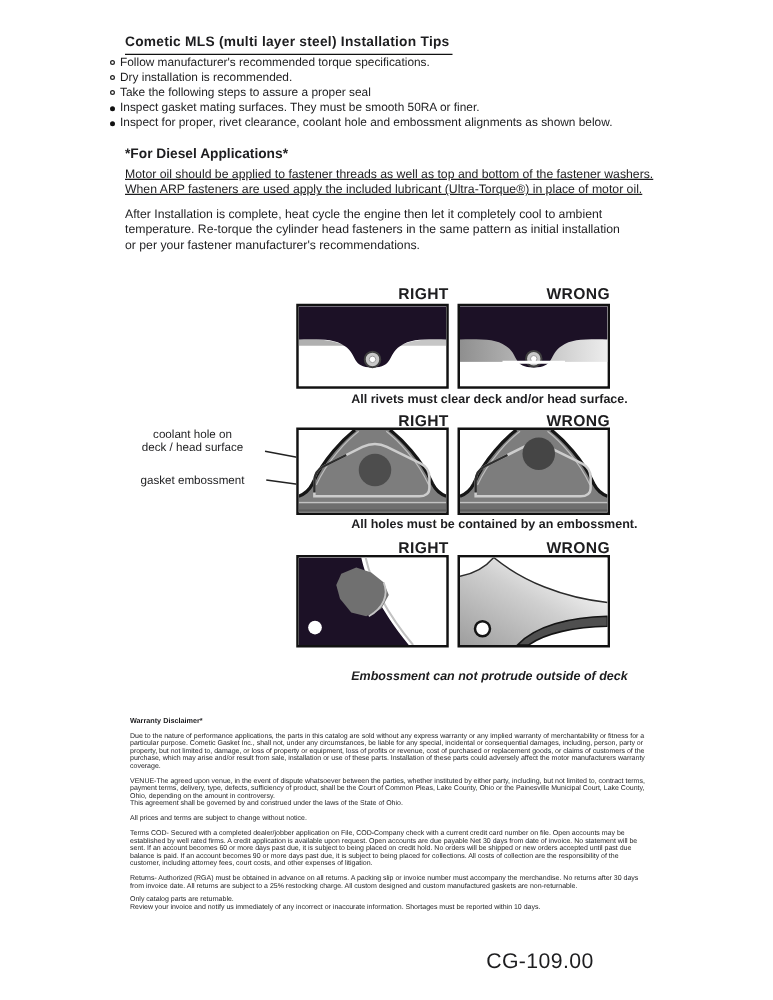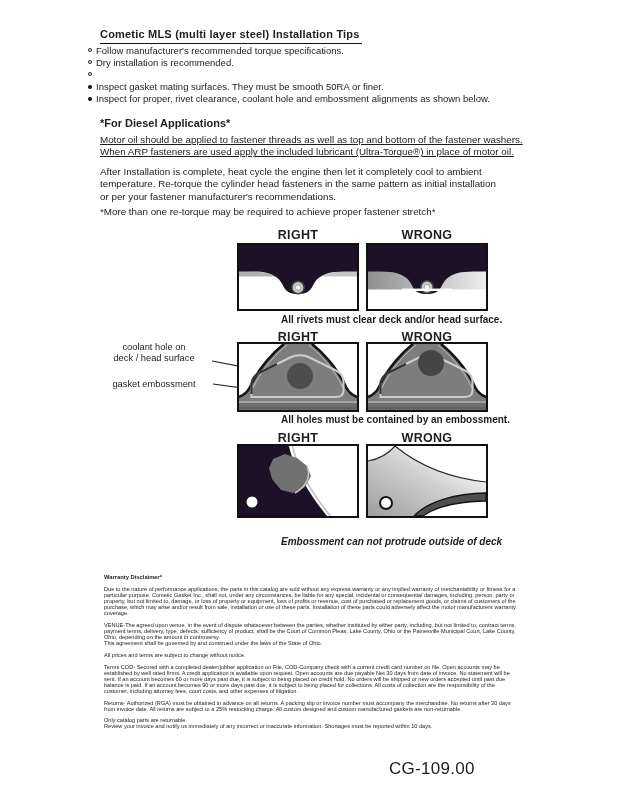--- a/index.html
+++ b/index.html
@@ -17,21 +17,21 @@
   .tips li.sub { }
   .b-circ { width:4px; height:4px; border:1px solid #222; border-radius:50%;
             margin-right:4px; flex:0 0 auto; }
   .b-dot { width:4px; height:4px; background:#111; border-radius:50%;
            margin-right:4px; flex:0 0 auto; }
 
   .h-diesel { position:absolute; left:100px; top:117px; font-size:11px; font-weight:bold; }
   .para { position:absolute; left:100px; font-size:9.8px; }
   .para span { display:block; line-height:12.4px; white-space:nowrap; }
 
-  .dg-label { position:absolute; width:122px; text-align:center; font-size:12.5px;
+  .dg-label { position:absolute; width:122px; text-align:right; font-size:12.5px;
               font-weight:bold; letter-spacing:.3px; }
   .panel { position:absolute; width:122px; border:2px solid #111; background:#fff; }
   .panel svg { display:block; }
   .dg-caption { position:absolute; left:237px; font-size:10px; font-weight:bold;
                 white-space:nowrap;margin-left:44px; }
   .dg-caption span { display:block; line-height:11px; }
 
   .anno { position:absolute; width:110px; text-align:center; font-size:9.3px; }
   .anno span { display:block; line-height:11px; white-space:nowrap; }
   .anno-lines { position:absolute; left:205px; top:342px; }
@@ -61,20 +61,21 @@
     <li>
       <span class="b-circ"></span>
       <span>Follow manufacturer's recommended torque specifications.</span>
     </li>
     <li>
       <span class="b-circ"></span>
       <span>Dry installation is recommended.</span>
     </li>
     <li>
       <span class="b-circ"></span>
+      <span>Take the following steps to assure a proper seal</span>
     </li>
     <li class="sub">
       <span class="b-dot"></span>
       <span>Inspect gasket mating surfaces.  They must be smooth 50RA or finer.</span>
     </li>
     <li class="sub">
       <span class="b-dot"></span>
       <span>Inspect for proper, rivet clearance, coolant hole and embossment alignments as shown below.</span>
     </li>
   </ul>
@@ -82,23 +83,20 @@
   <h2 class="h-diesel">*For Diesel Applications*</h2>
 
   <div class="para" style="top:134px;text-decoration:underline;">
     <span>Motor oil should be applied to fastener threads as well as top and bottom of the fastener washers.</span>
     <span>When ARP fasteners are used apply the included lubricant (Ultra-Torque®) in place of motor oil.</span>
   </div>
   <div class="para" style="top:166px;">
     <span>After Installation is complete, heat cycle the engine then let it completely cool to ambient</span>
     <span>temperature. Re-torque the cylinder head fasteners in the same pattern as initial installation</span>
     <span>or per your fastener manufacturer's recommendations.</span>
-  </div>
-  <div class="para" style="top:206px;">
-    <span>*More than one re-torque may be required to achieve proper fastener stretch*</span>
   </div>
 
   <div class="dg-label" style="left:237px; top:228px;">RIGHT</div>
   <div class="dg-label" style="left:366px; top:228px;">WRONG</div>
 
   <div class="panel" style="left:237px; top:243px; height:68px;">
     <svg width="118" height="64" viewBox="0 0 118 64">
       <rect width="118" height="64" fill="#fff"></rect>
       <path d="M0,26 C16,25.5 26,27 38,31.5 L0,31.5 Z" fill="#b0b0b0"></path>
       <path d="M118,26 C102,25.5 92,27 80,31.5 L118,31.5 Z" fill="#c6c6c6"></path>

